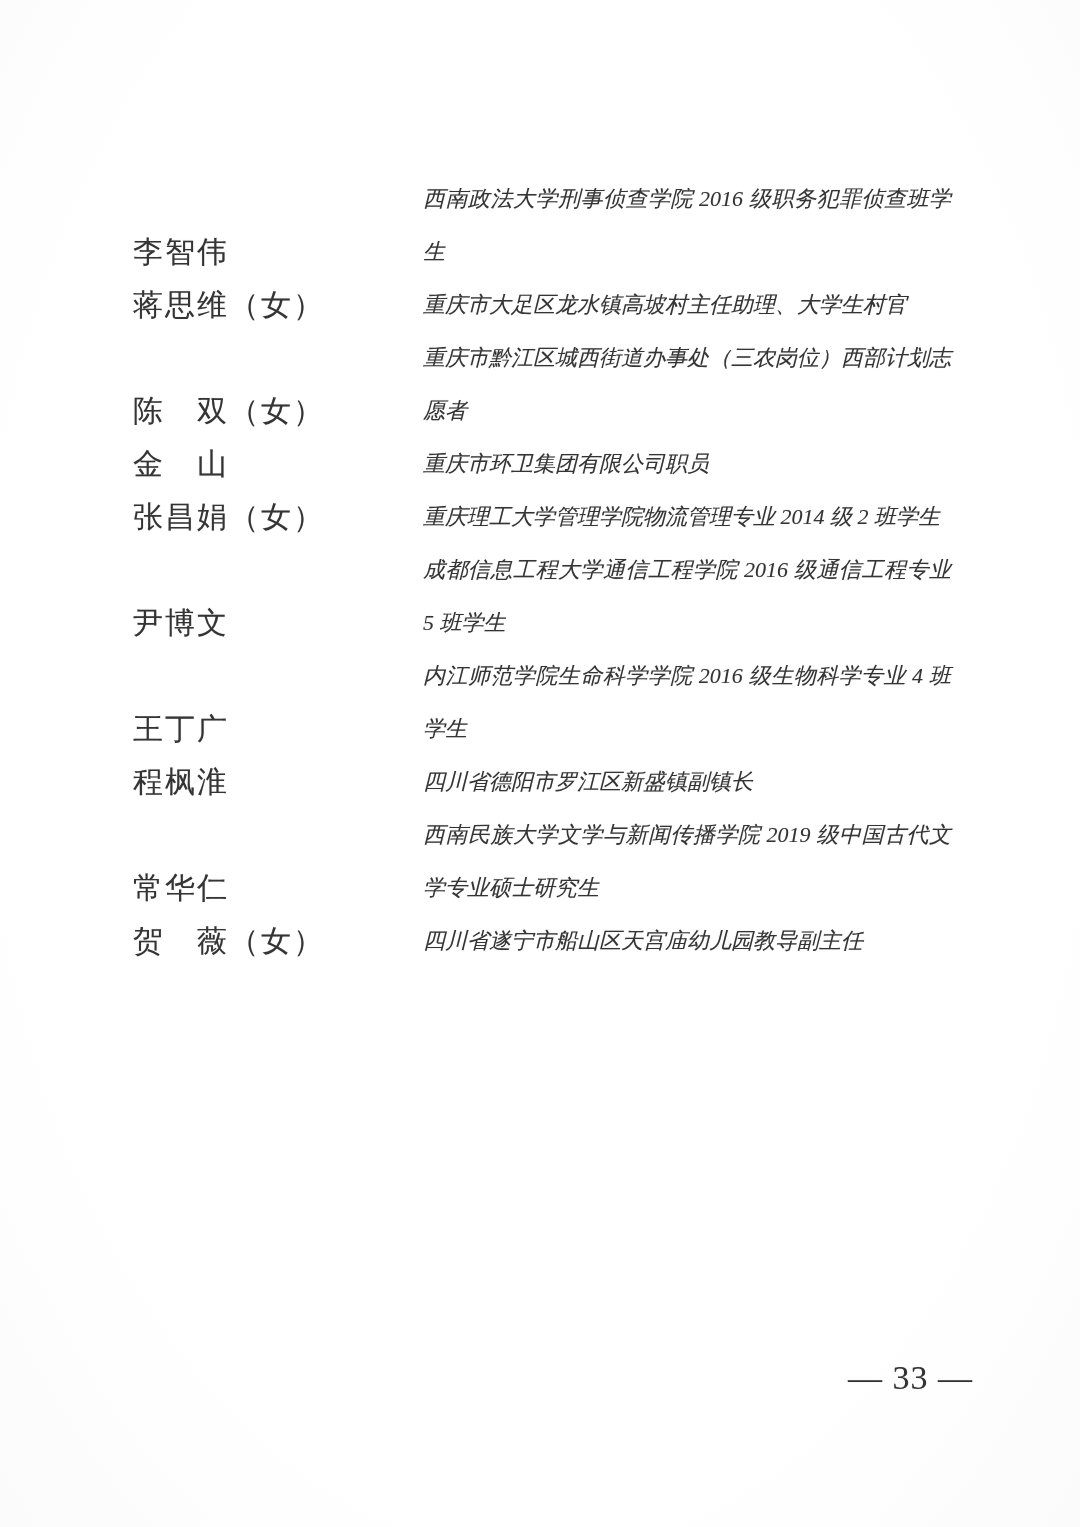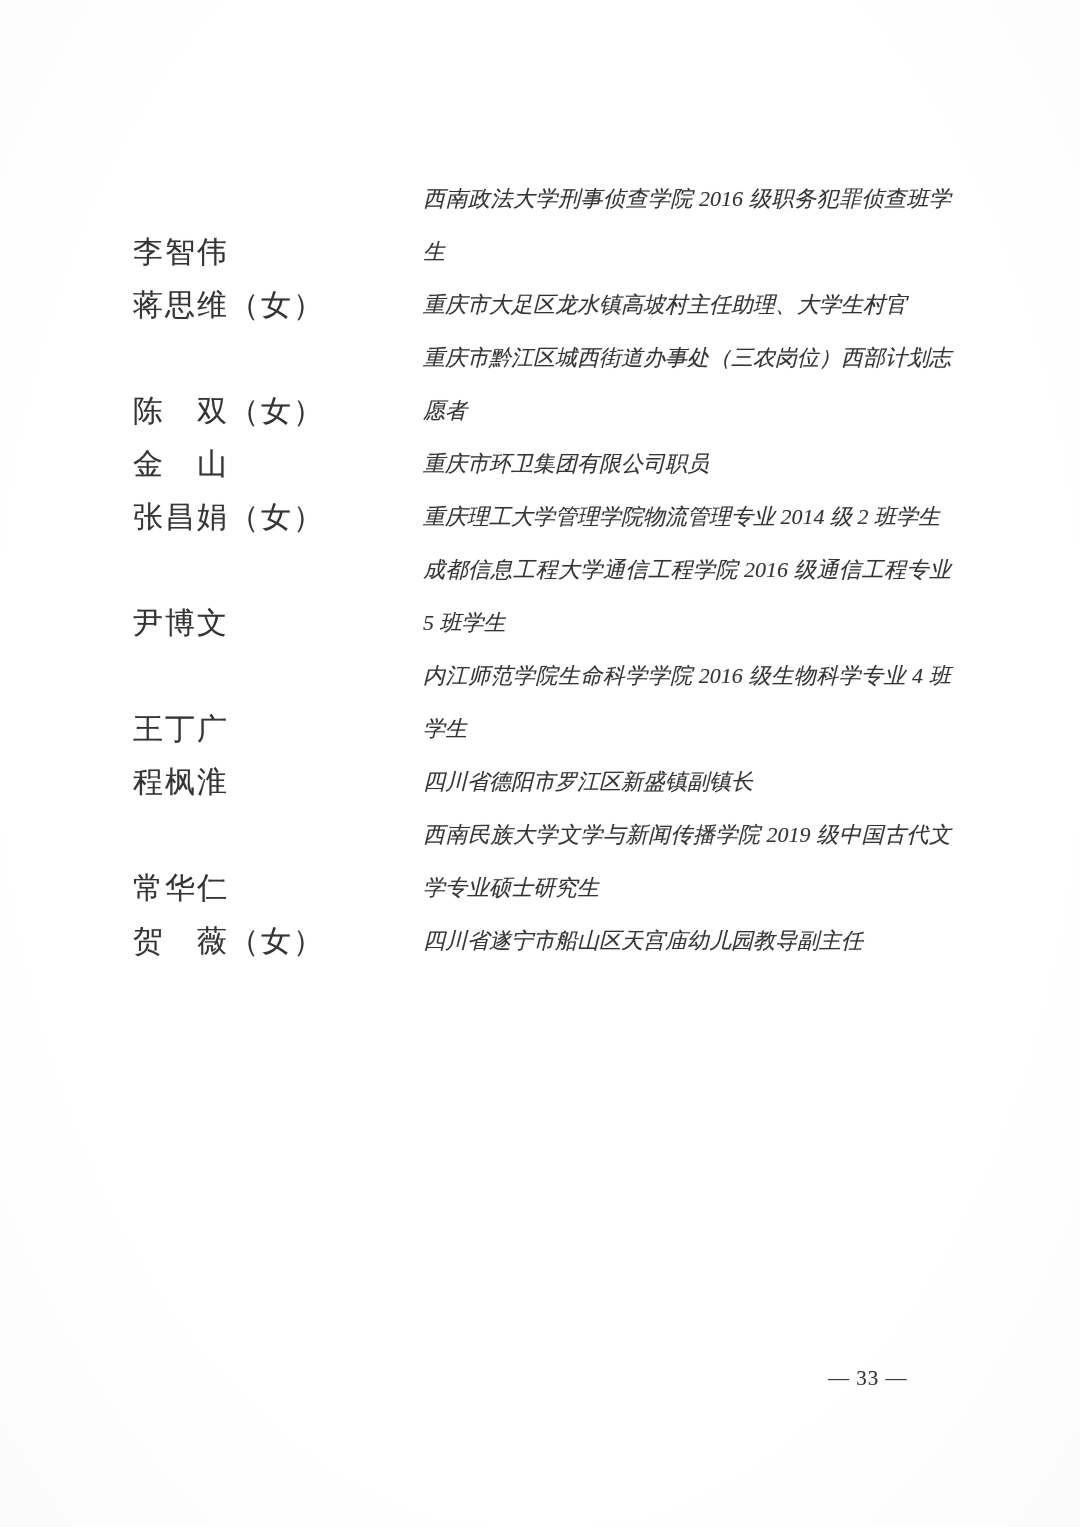--- a/index.html
+++ b/index.html
@@ -42,23 +42,23 @@
     width: 528px;
     flex: 0 0 528px;
     font-size: 22px;
     line-height: 53px;
     text-align: justify;
     text-shadow: 0 0 1px rgba(80,80,80,0.35);
     font-style: italic;
   }
   .page-number {
     position: absolute;
-    left: 828px;
+    left: 848px;
     top: 1360px;
-    font-size: 21px;
+    font-size: 34px;
     line-height: 36px;
     letter-spacing: 1px;
     color: #333333;
     text-shadow: 0 0 1px rgba(80,80,80,0.35);
     white-space: pre;
   }
 </style>
 </head>
 <body>
 

